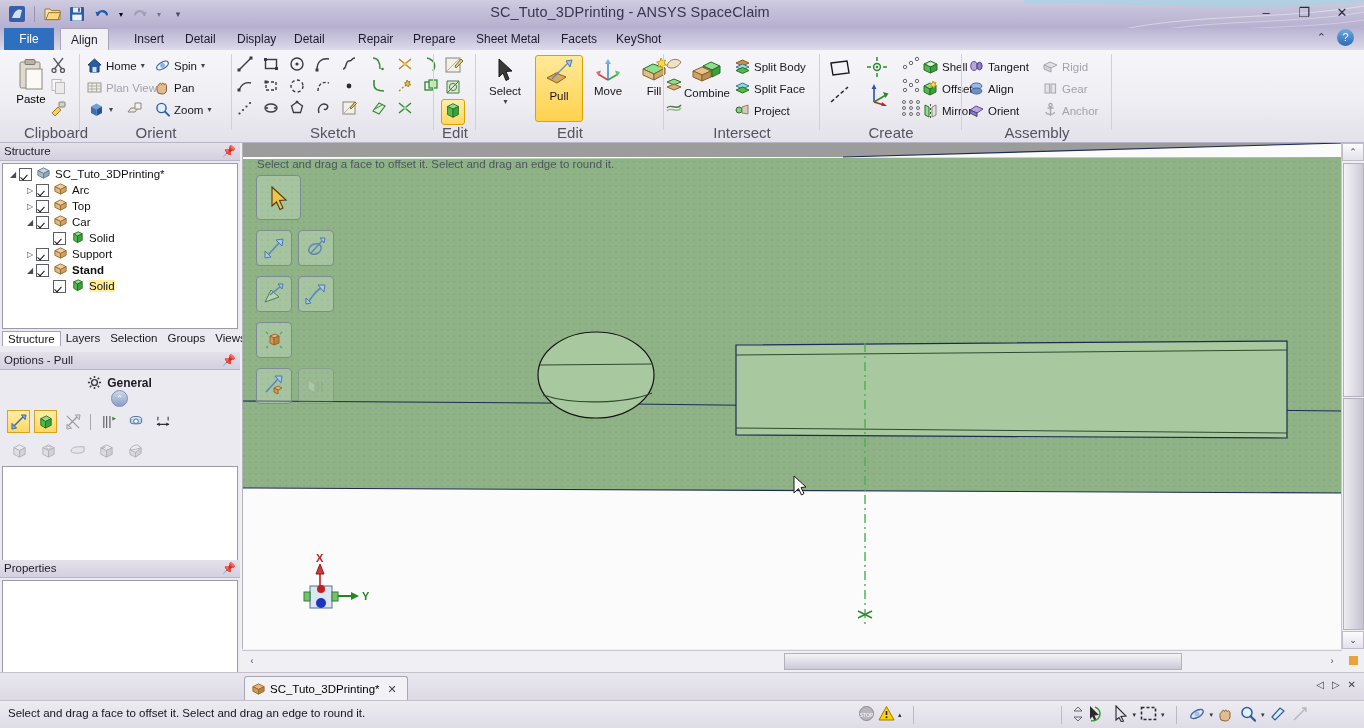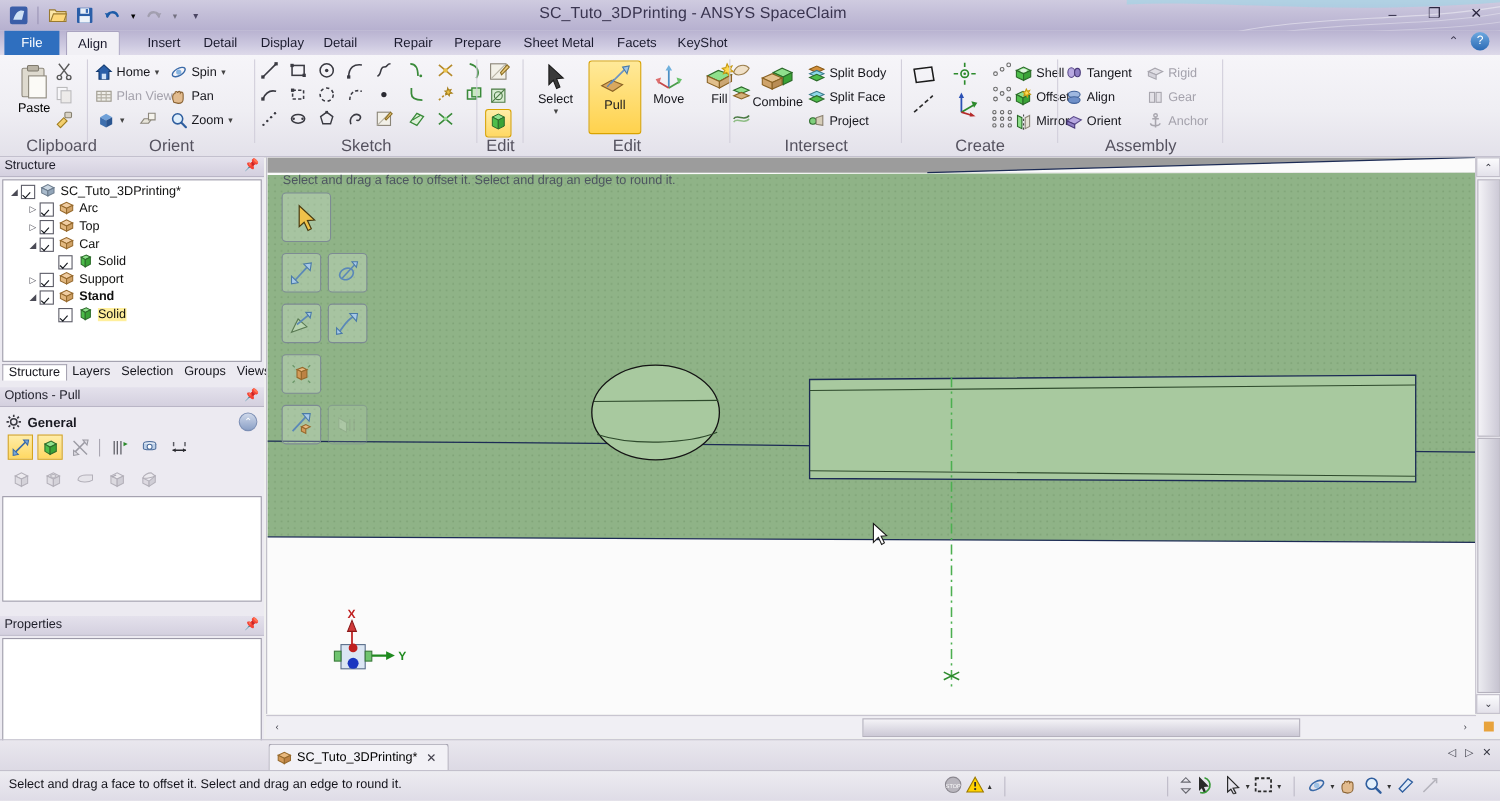--- a/index.html
+++ b/index.html
@@ -85,21 +85,21 @@
   }
   .ticon{width:15px;height:14px;margin-right:4px;flex:none;}
   .tlabel{color:#10100f;}
   .tlabel.bold{font-weight:bold;}
   .tlabel.hl{background:#ffef9c;}
   .tabstrip{display:flex;gap:0;margin:1px 2px 0 2px;font-size:11.5px;}
   .ftab{padding:1px 5px;color:#15151c;cursor:default;}
   .ftab.act{background:#fff;border:1px solid #a7a4b2;border-bottom:none;}
 
   .optbox{margin-top:2px;background:#eceaf1;}
-  .genrow{display:flex;align-items:center;justify-content:space-between;padding:3px 6px 1px 5px;}
+  .genrow{display:flex;align-items:center;justify-content:space-between;padding:3px 6px 1px 5px;flex-direction:column;}
   .genleft{display:flex;align-items:center;gap:5px;font-weight:bold;font-size:12px;color:#1a1a22;}
   .collapse{width:15px;height:15px;border-radius:50%;background:linear-gradient(#cfd8ea,#8ba0c6);
     display:flex;align-items:center;justify-content:center;color:#fff;font-size:9px;border:1px solid #7c8fb5;}
   .addcutrow{display:flex;align-items:center;gap:11px;padding:4px 0 4px 7px;font-size:11.5px;}
   .acitem{display:flex;align-items:center;gap:3px;cursor:default;}
   .iconrow{display:flex;align-items:center;gap:4px;padding:2px 0 2px 7px;}
   .obtn{width:21px;height:21px;display:flex;align-items:center;justify-content:center;border:1px solid transparent;}
   .obtn.sel{background:linear-gradient(to bottom,#ffeda8,#ffd862);border:1px solid #d6a41d;}
   .vsep{width:1px;height:16px;background:#a9a6b2;margin:0 2px;}
   .whitearea{background:#fff;border:1px solid #9c99a8;margin:2px;height:94px;}

